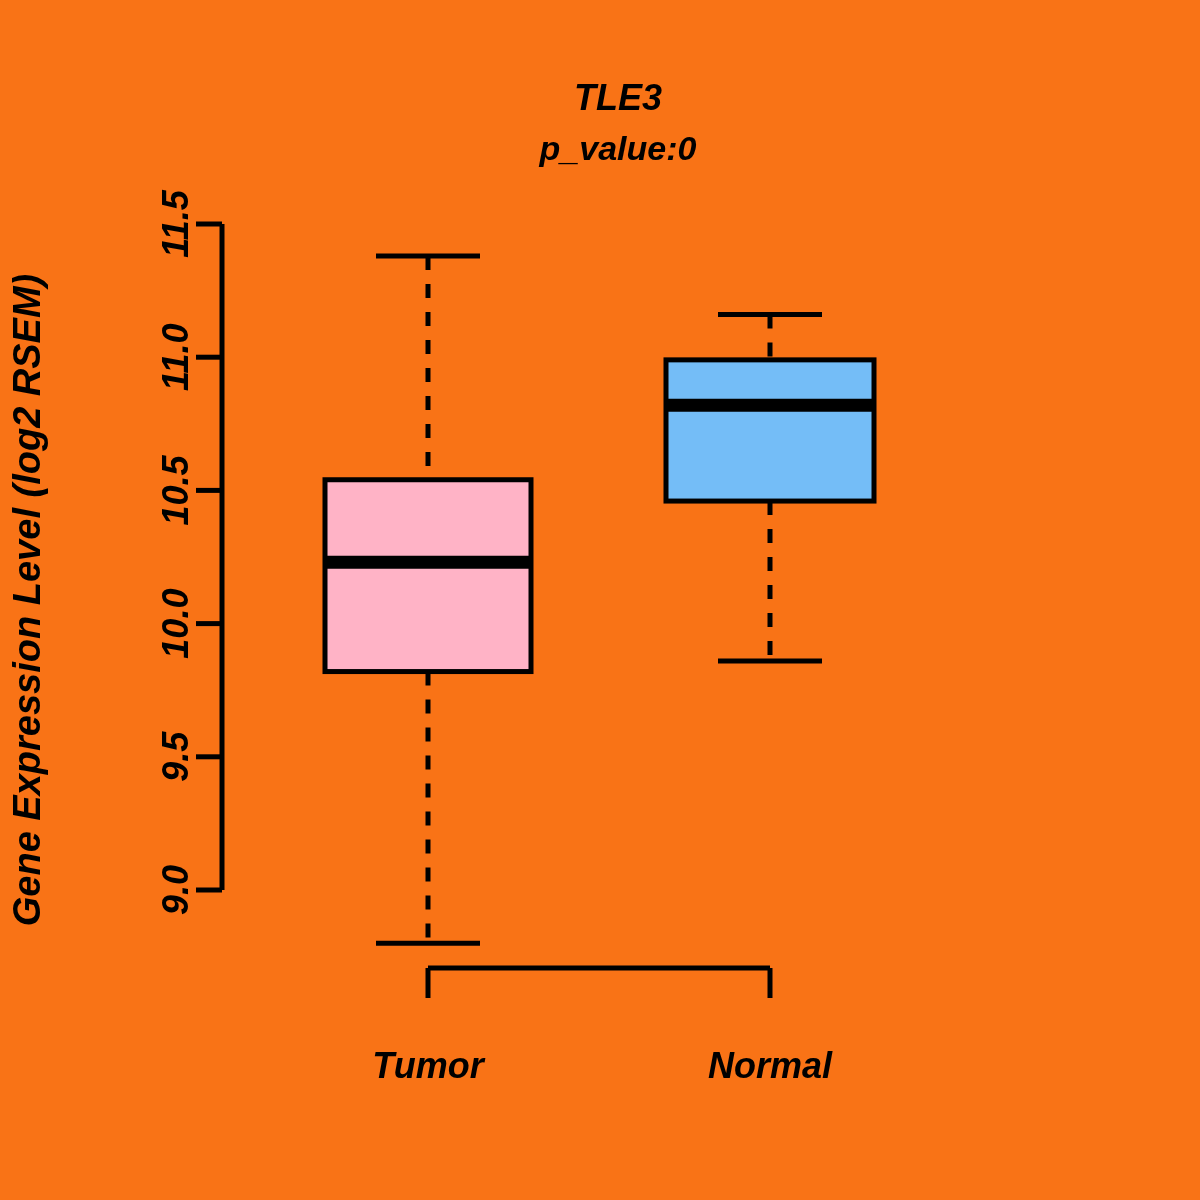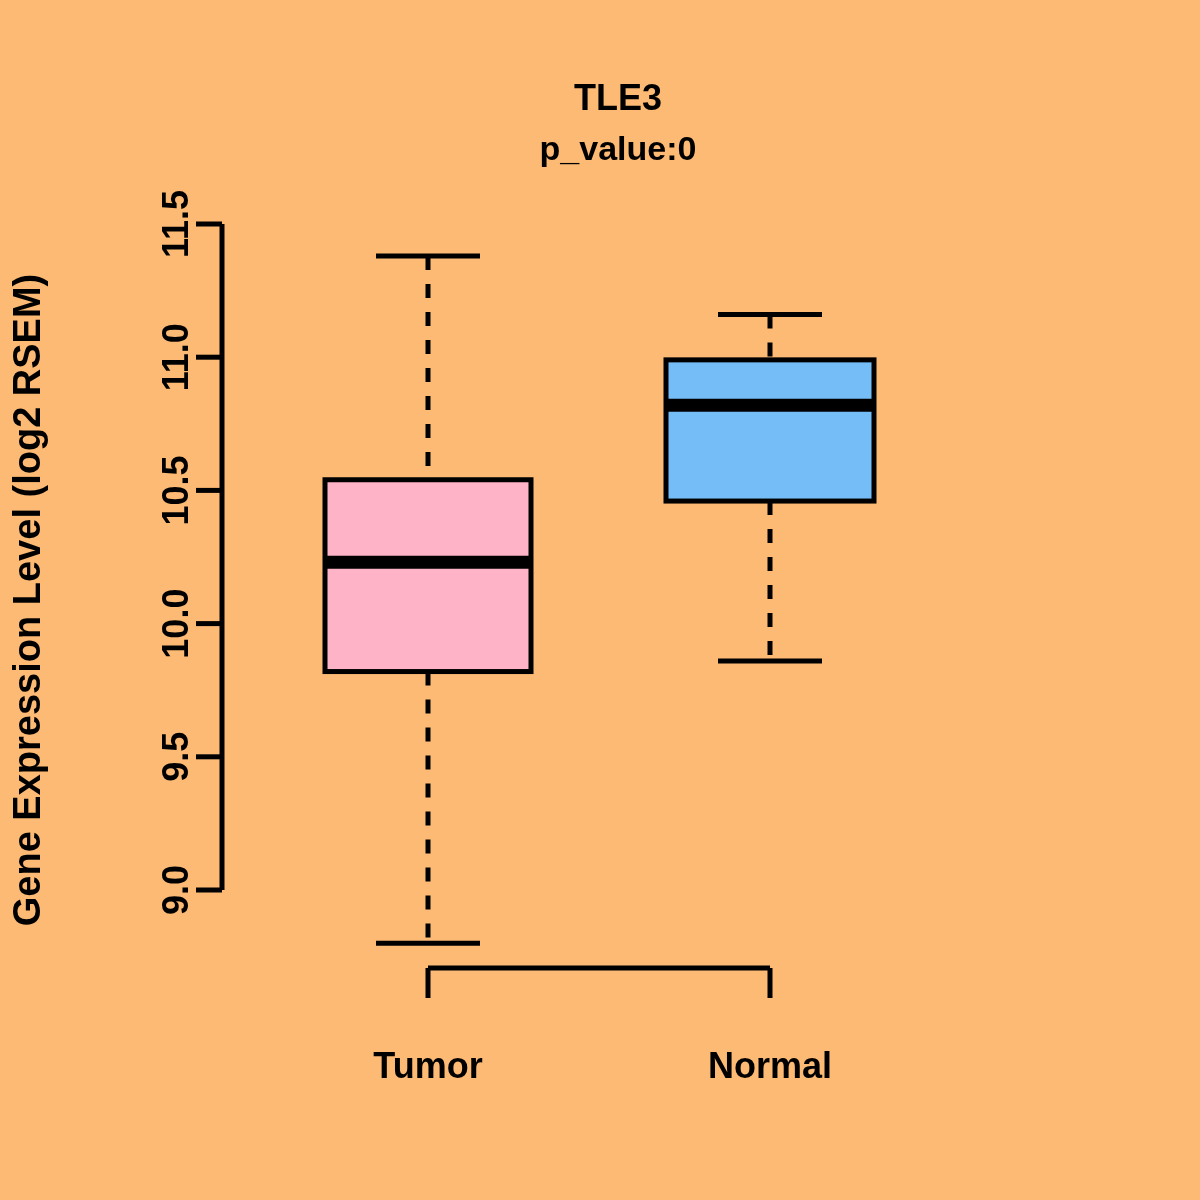--- a/index.html
+++ b/index.html
@@ -10,21 +10,22 @@
   body {
     width: 1200px;
     height: 1200px;
     font-family: "Liberation Sans", sans-serif;
     overflow: hidden;
   }
   #plot-root {
     position: relative;
     width: 1200px;
     height: 1200px;
-    background: #fdba74;
+    background: #f97316;
+    font-style: italic;
   }
   #plot-svg {
     position: absolute;
     top: 0;
     left: 0;
     display: block;
   }
   .ttl { font-weight: bold; }
 </style>
 </head>

